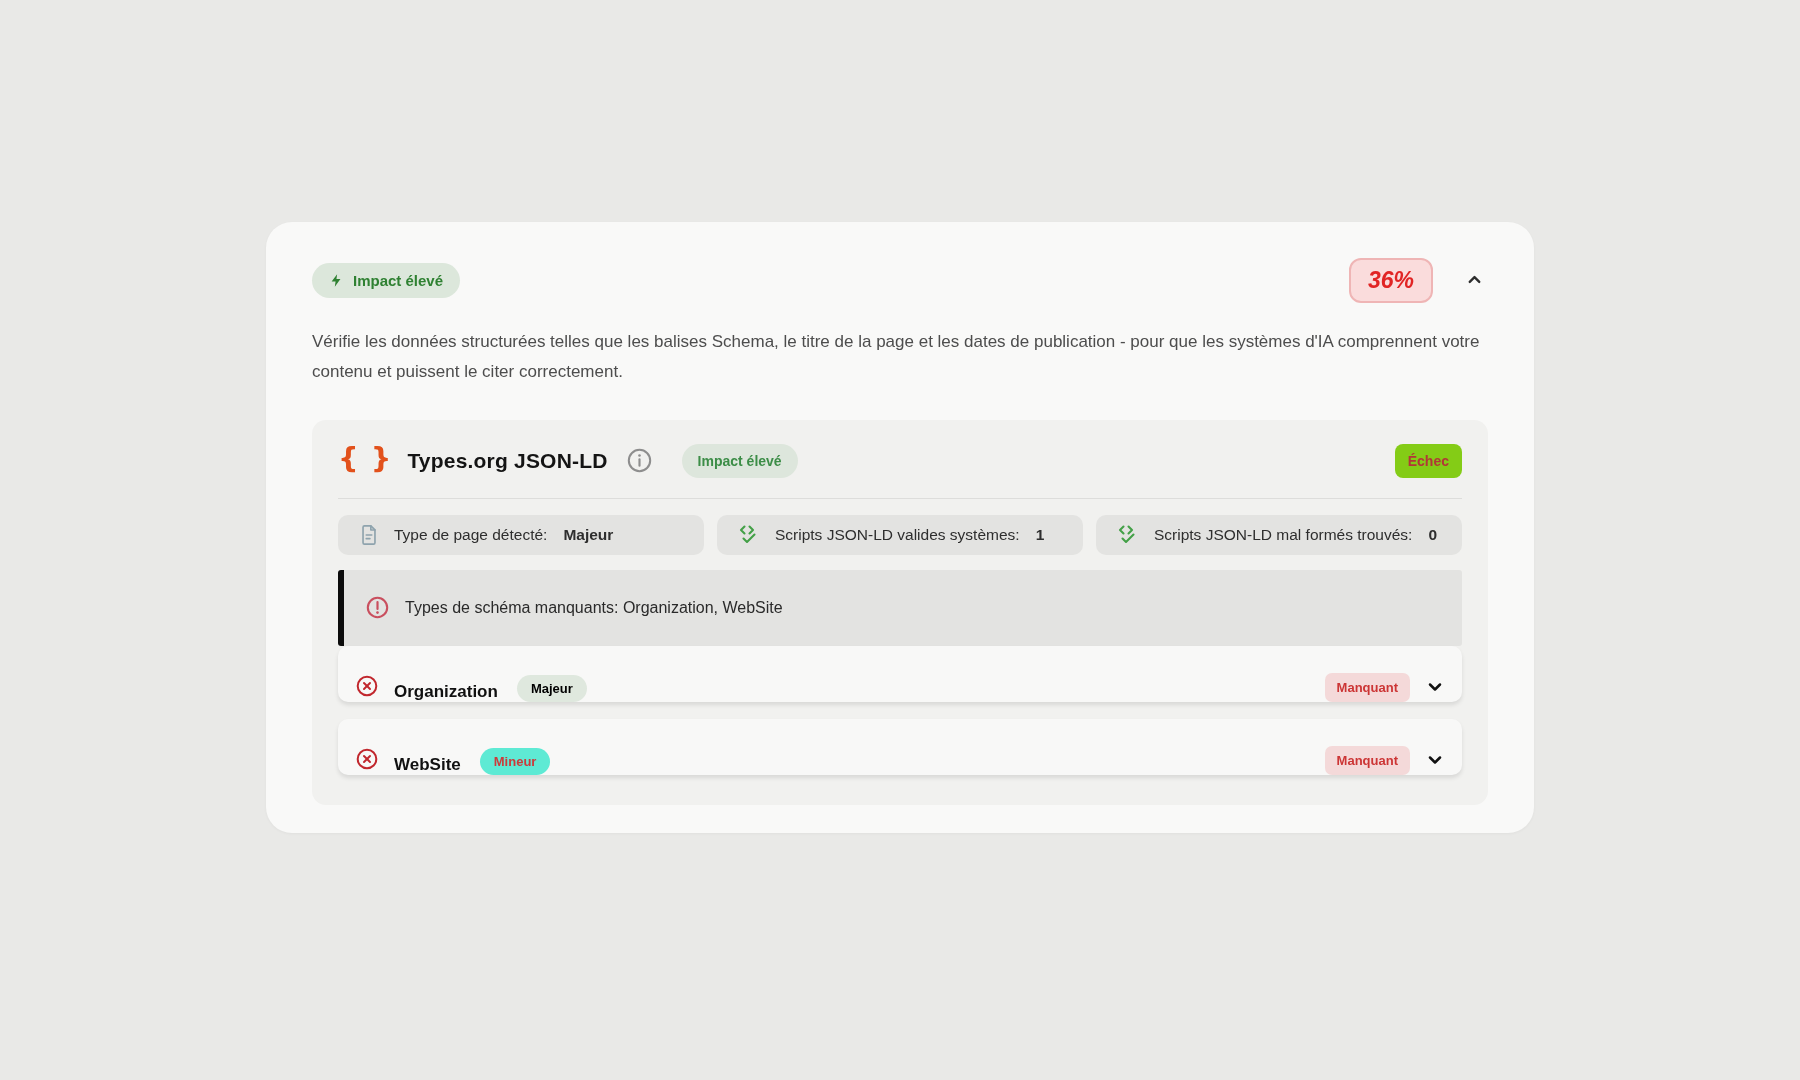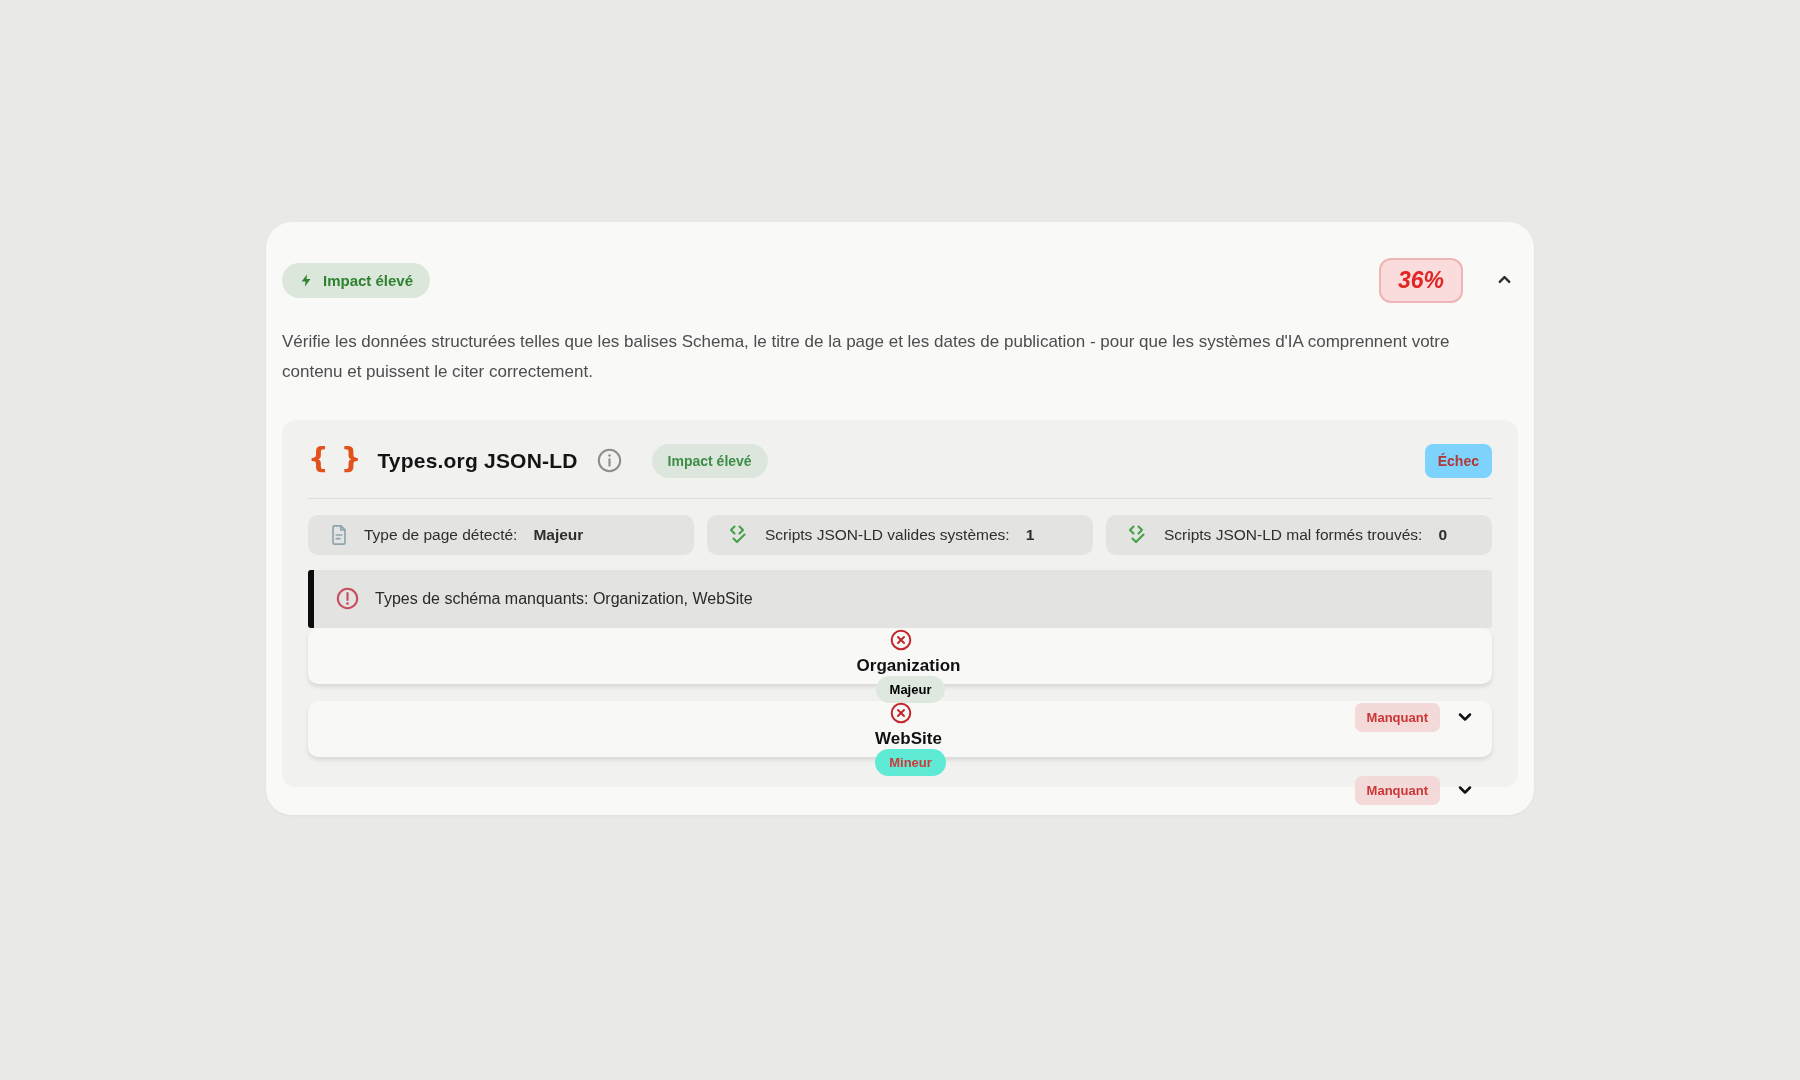--- a/index.html
+++ b/index.html
@@ -7,21 +7,21 @@
   body {
     background: #e9e9e7;
     font-family: "Liberation Sans", sans-serif;
     color: #1c1c1c;
   }
   .card {
     width: 1268px;
     margin: 222px auto 0;
     background: #f9f9f8;
     border-radius: 26px;
-    padding: 36px 16px 28px;
+    padding: 36px 46px 28px;
     box-shadow: 0 1px 3px rgba(0,0,0,0.04);
   }
   .card-header {
     display: flex;
     align-items: center;
     justify-content: space-between;
   }
   .impact-pill {
     display: inline-flex;
     align-items: center;
@@ -89,21 +89,21 @@
   .info-icon { display: flex; margin-left: 3px; cursor: pointer; }
   .panel-header .impact-pill.small {
     margin-left: 14px;
     padding: 9px 16px;
     font-size: 14px;
     color: #3c8d47;
     background: #dde6dc;
   }
   .spacer { flex: 1; }
   .status-badge {
-    background: #7dd3fc;
+    background: #84cc16;
     color: #b23737;
     font-size: 14px;
     font-weight: bold;
     border-radius: 8px;
     padding: 9px 13px;
   }
   .divider {
     border: none;
     height: 1px;
     background: #dddddb;
@@ -125,43 +125,42 @@
   .chip svg { flex: none; display: block; }
   .chip .value { font-weight: bold; margin-left: 2px; }
   .alert-row {
     margin-top: 15px;
     display: flex;
     align-items: center;
     gap: 15px;
     background: #e3e3e1;
     border-left: 6px solid #0c0c0c;
     border-radius: 3px;
-    height: 58px;
+    height: 76px;
     padding: 0 21px;
     font-size: 16px;
     color: #2a2a2a;
   }
   .alert-row svg { flex: none; display: block; }
   .analysis-heading {
     margin: 27px 0 18px;
     font-size: 17.5px;
     font-weight: bold;
     color: #1a1a1a;
   }
   .schema-row {
     display: flex;
-    align-items: center;
+    align-items: flex-end;
     background: #f8f8f7;
     border-radius: 10px;
     height: 56px;
     padding: 0 15px 0 17px;
     margin-bottom: 17px;
     box-shadow: 0 3px 4px rgba(0,0,0,0.10);
     cursor: pointer;
-    flex-direction: column;
   }
   .schema-row:last-child { margin-bottom: 4px; }
   .schema-row .row-name {
     font-size: 17px;
     font-weight: bold;
     color: #111;
     margin-left: 15px;
   }
   .severity-badge {
     margin-left: 19px;

